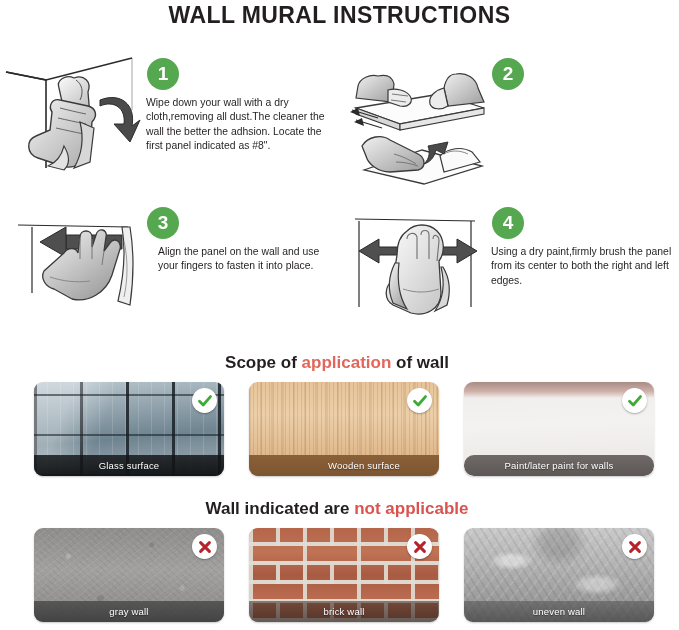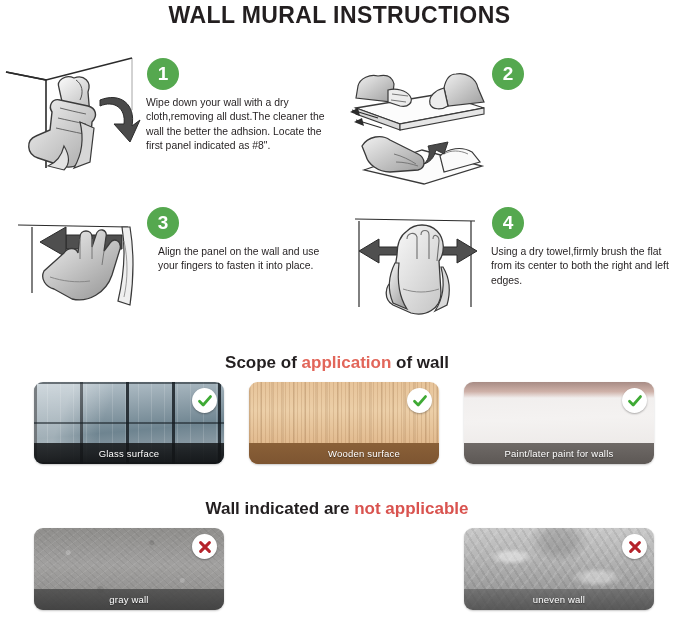--- a/index.html
+++ b/index.html
@@ -32,21 +32,21 @@
   
   .section-head{
     position:absolute;width:674px;text-align:center;
     font-size:17px;font-weight:bold;color:#231f20;
   }
   .accent{color:#e2665a;}
   .accent-strong{color:#d9534f;}
 
   
   .card{
-    position:absolute;width:190px;height:82px;border-radius:9px;
+    position:absolute;width:190px;height:94px;border-radius:9px;
     overflow:hidden;box-shadow:0 1px 2px rgba(0,0,0,.22);
   }
   .card .tex{position:absolute;inset:0;}
   .caption{
     position:absolute;left:0;right:0;bottom:0;height:21px;
     display:flex;align-items:center;justify-content:center;
     font-size:9.5px;color:#fff;letter-spacing:.2px;
     text-shadow:0 1px 1px rgba(0,0,0,.45);
   }
   .mark{
@@ -79,21 +79,21 @@
   .cap-wood{background:linear-gradient(180deg,#8a6038,#7d5531);padding-left:40px;}
 
   .tex-paint{
     background:linear-gradient(178deg,#efeceb 0%,#f4f2f1 45%,#e9e5e3 100%);
   }
   .tex-paint::after{
     content:"";position:absolute;left:0;right:0;top:0;height:16px;
     background:linear-gradient(180deg,#9b7b73,#c9a79d 60%,rgba(201,167,157,0));
     opacity:.85;
   }
-  .cap-paint{background:linear-gradient(180deg,#6f6a67,#5d5855);}
+  .cap-paint{background:linear-gradient(180deg,#6f6a67,#5d5855);border-radius:10px;}
 
   .tex-gray{
     background:
       radial-gradient(circle at 18% 30%, rgba(255,255,255,.22) 0 2px, rgba(255,255,255,0) 3px),
       radial-gradient(circle at 62% 18%, rgba(0,0,0,.12) 0 2px, rgba(0,0,0,0) 3px),
       radial-gradient(circle at 78% 64%, rgba(255,255,255,.18) 0 2px, rgba(255,255,255,0) 3px),
       radial-gradient(circle at 35% 75%, rgba(0,0,0,.10) 0 3px, rgba(0,0,0,0) 4px),
       repeating-linear-gradient(43deg, rgba(0,0,0,.05) 0 1px, rgba(0,0,0,0) 1px 5px),
       repeating-linear-gradient(-37deg, rgba(255,255,255,.07) 0 1px, rgba(255,255,255,0) 1px 6px),
       linear-gradient(180deg,#8f8e8c 0%,#a2a1a0 45%,#8a8987 100%);
@@ -252,21 +252,21 @@
         <path d="M62 34 C70 26 84 26 92 34 C100 42 100 56 94 64 L96 96 C96 112 80 120 66 116 L48 108 C38 102 40 88 48 84 L52 58 C52 44 56 38 62 34 Z" fill="url(#g4b)" stroke="#3a3a3a" stroke-width="1.3"></path>
         <path d="M62 42 C62 36 70 34 72 40 L72 62 M76 38 C76 32 84 32 84 38 L84 62 M88 42 C88 36 94 38 94 44 L92 64" fill="none" stroke="#6f6f6f" stroke-width="1.1"></path>
         <path d="M54 66 C52 84 54 100 62 112 L48 106 C42 92 44 78 50 66 Z" fill="url(#g4)" stroke="#3a3a3a" stroke-width="1.2"></path>
         <path d="M96 70 C100 86 98 102 90 114 L102 108 C106 94 104 80 98 70 Z" fill="#d9d9d9" stroke="#3a3a3a" stroke-width="1.2"></path>
         <path d="M58 92 C70 96 82 96 94 92" fill="none" stroke="#8a8a8a" stroke-width="1"></path>
       </svg>
     </div>
     <div class="badge" style="left:152px;top:14px;">
       <span>4</span>
     </div>
-    <div class="step-text" style="left:151px;top:52px;width:186px;">Using a dry towel,firmly brush the flat from its center to both the right and left edges.</div>
+    <div class="step-text" style="left:151px;top:52px;width:186px;">Using a dry paint,firmly brush the panel from its center to both the right and left edges.</div>
   </div>
 
   <div class="section-head" style="top:353px;">
     <span>Scope of </span><span class="accent">application</span><span> of wall</span>
   </div>
 
   <div class="card" style="left:34px;top:382px;">
     <div class="tex tex-glass"></div>
     <div class="mark">
       <svg width="16" height="16" viewBox="0 0 16 16">
@@ -303,20 +303,29 @@
   <div class="card" style="left:34px;top:528px;">
     <div class="tex tex-gray"></div>
     <div class="mark">
       <svg width="16" height="16" viewBox="0 0 16 16">
           <path d="M3.6 3.6 L12.4 12.4 M12.4 3.6 L3.6 12.4" fill="none" stroke="#b5232b" stroke-width="3" stroke-linecap="round"></path>
         </svg>
     </div>
     <div class="caption cap-gray">gray wall</div>
   </div>
 
+  <div class="card" style="left:249px;top:528px;">
+    <div class="tex tex-brick"></div>
+    <div class="mark">
+      <svg width="16" height="16" viewBox="0 0 16 16">
+          <path d="M3.6 3.6 L12.4 12.4 M12.4 3.6 L3.6 12.4" fill="none" stroke="#b5232b" stroke-width="3" stroke-linecap="round"></path>
+        </svg>
+    </div>
+    <div class="caption cap-brick">brick wall</div>
+  </div>
 
   <div class="card" style="left:464px;top:528px;">
     <div class="tex tex-uneven"></div>
     <div class="mark">
       <svg width="16" height="16" viewBox="0 0 16 16">
           <path d="M3.6 3.6 L12.4 12.4 M12.4 3.6 L3.6 12.4" fill="none" stroke="#b5232b" stroke-width="3" stroke-linecap="round"></path>
         </svg>
     </div>
     <div class="caption cap-uneven">uneven wall</div>
   </div>

